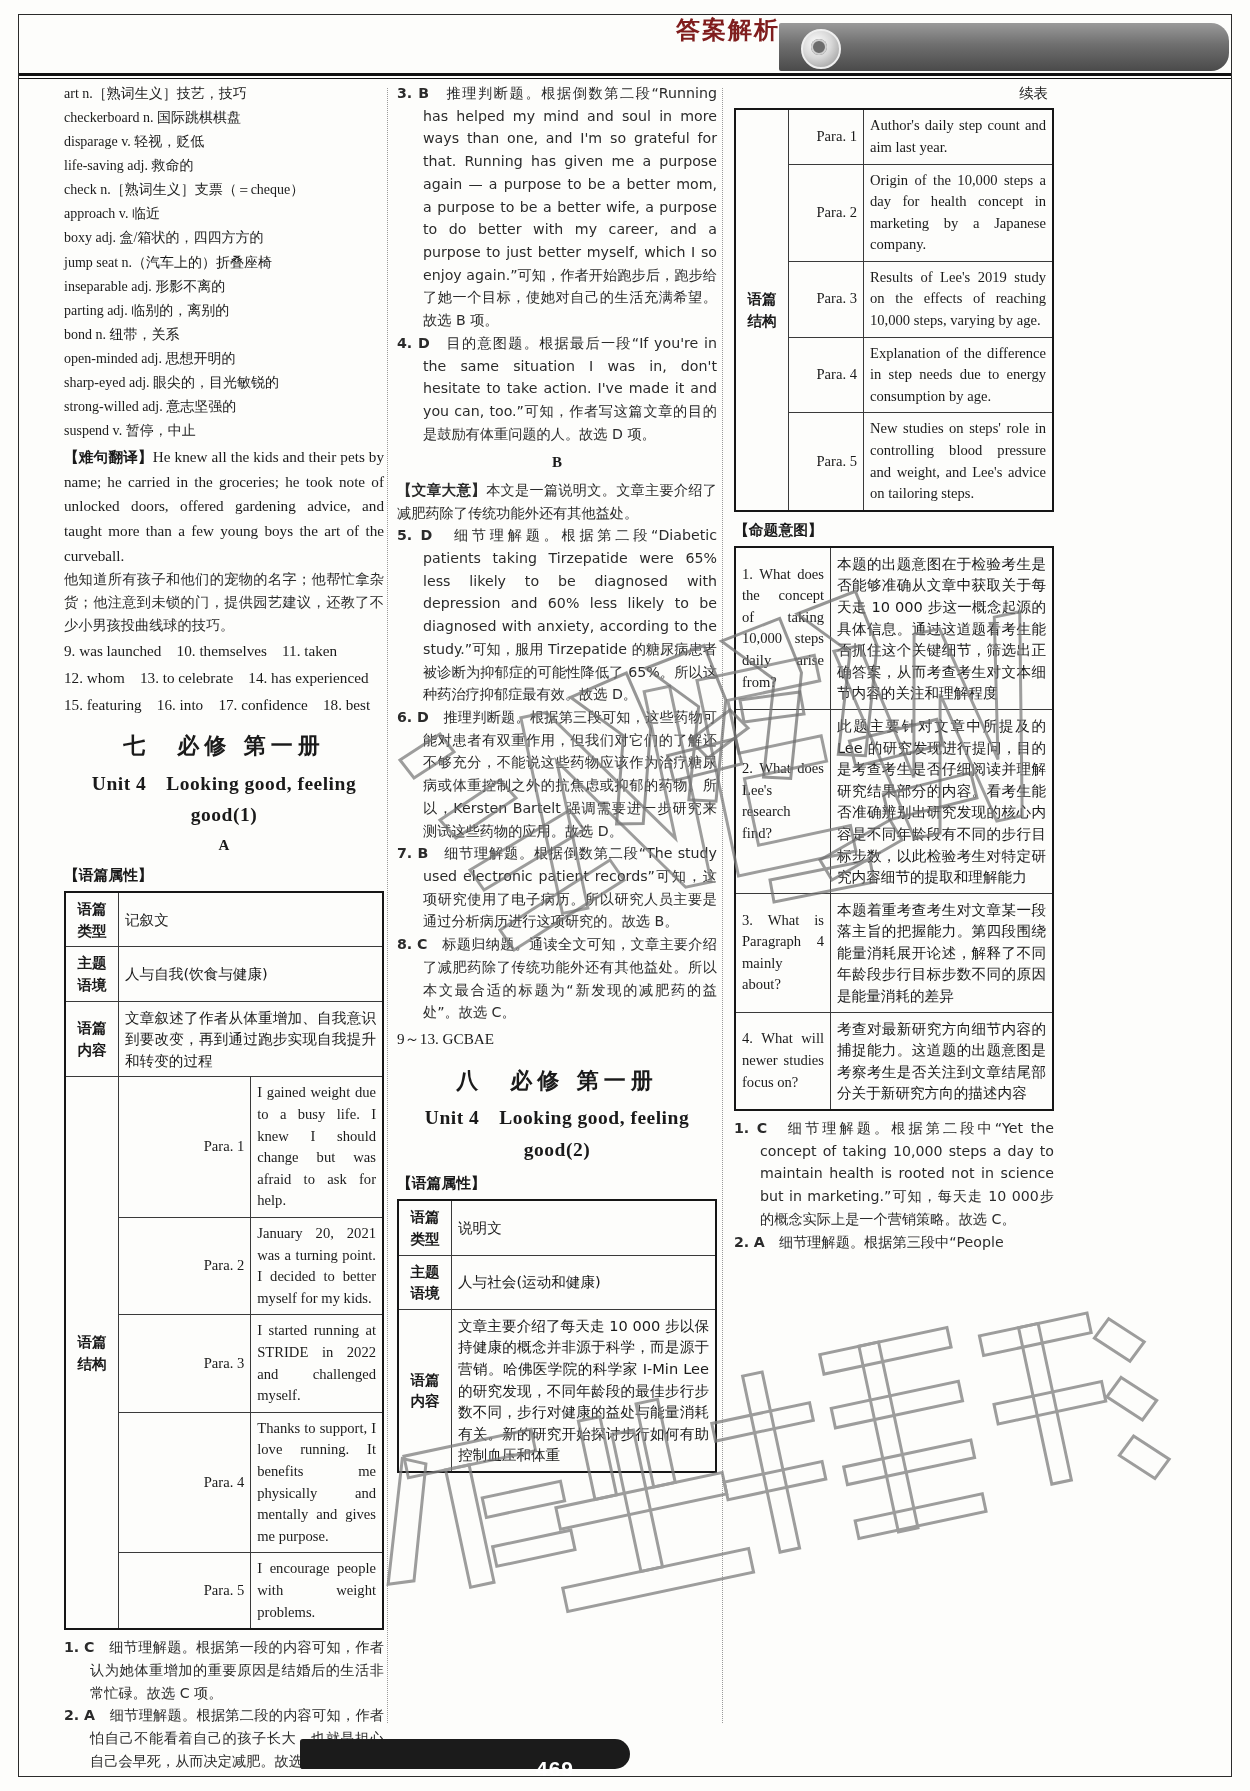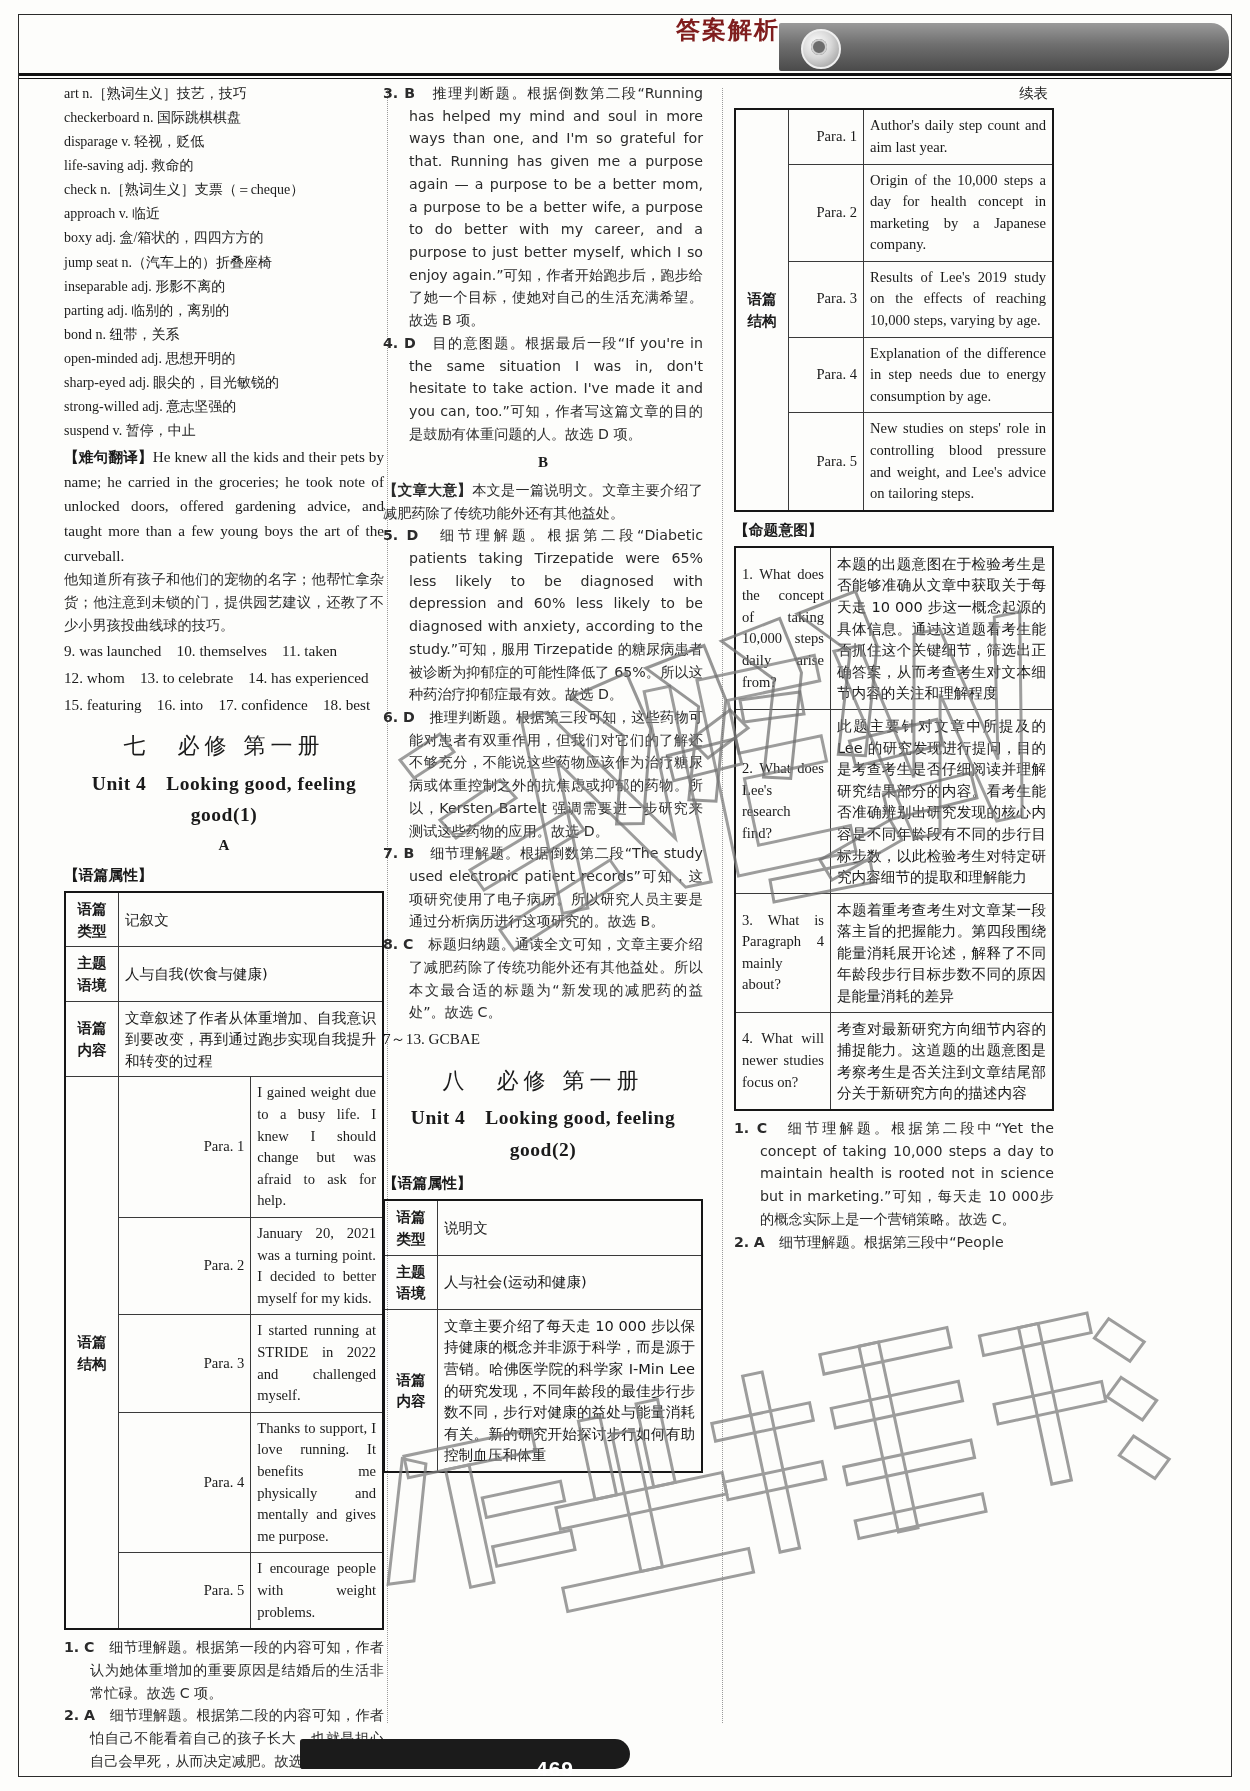--- a/index.html
+++ b/index.html
@@ -90,21 +90,21 @@
   
   .col{
     position:absolute;
     top:82px;
     width:320px;
     font-size:15.2px;
     line-height:1.62;
     text-align:justify;
   }
   #col1{left:64px;}
-  #col2{left:383px;}
+  #col2{left:397px;}
   #col3{left:734px;}
 
   .coldiv{
     position:absolute;top:88px;bottom:68px;width:0;
     border-left:1px dotted #9a9a9a;
   }
   #div1{left:387px;}
   #div2{left:722px;}
 
   
@@ -121,21 +121,21 @@
   }
   .note{
     font-family:"DejaVu Sans","Liberation Sans",sans-serif;
     font-size:14.2px;line-height:1.6;color:#2b2b2b;
   }
   .answers{font-size:15.2px;line-height:1.75;}
 
   .bigheading{
     text-align:center;
     font-family:"DejaVu Sans","Liberation Sans",sans-serif;
-    font-weight:normal;
+    font-weight:bold;
     font-size:22px;
     letter-spacing:5px;
     margin:10px 0 2px 0;
   }
   .unitheading{
     text-align:center;
     font-weight:bold;
     font-size:19.5px;
     letter-spacing:0.5px;
     margin:4px 0 2px 0;
@@ -323,21 +323,21 @@
 
     <div class="sectionletter" style="margin:4px 0">B</div>
 
     <p class="note just"><span class="label">【文章大意】</span><span>本文是一篇说明文。文章主要介绍了减肥药除了传统功能外还有其他益处。</span></p>
 
     <p class="note hang just"><b>5.</b> <b>D</b>　<span>细节理解题。根据第二段“Diabetic patients taking Tirzepatide were 65% less likely to be diagnosed with depression and 60% less likely to be diagnosed with anxiety, according to the study.”可知，服用 Tirzepatide 的糖尿病患者被诊断为抑郁症的可能性降低了 65%。所以这种药治疗抑郁症最有效。故选 D。</span></p>
     <p class="note hang just"><b>6.</b> <b>D</b>　<span>推理判断题。根据第三段可知，这些药物可能对患者有双重作用，但我们对它们的了解还不够充分，不能说这些药物应该作为治疗糖尿病或体重控制之外的抗焦虑或抑郁的药物。所以，Kersten Bartelt 强调需要进一步研究来测试这些药物的应用。故选 D。</span></p>
     <p class="note hang just"><b>7.</b> <b>B</b>　<span>细节理解题。根据倒数第二段“The study used electronic patient records”可知，这项研究使用了电子病历。所以研究人员主要是通过分析病历进行这项研究的。故选 B。</span></p>
     <p class="note hang just"><b>8.</b> <b>C</b>　<span>标题归纳题。通读全文可知，文章主要介绍了减肥药除了传统功能外还有其他益处。所以本文最合适的标题为“新发现的减肥药的益处”。故选 C。</span></p>
 
-    <p class="answers" style="margin-top:2px">7～13. GCBAE</p>
+    <p class="answers" style="margin-top:2px">9～13. GCBAE</p>
 
     <div class="bigheading">八　必修 第一册</div>
     <div class="unitheading">Unit 4　Looking good, feeling good(2)</div>
     <div class="seclabel">【语篇属性】</div>
 
     <table class="t">
       <tbody>
           <tr>
         <td class="hd" style="white-space:pre-line">语篇
 类型</td>

